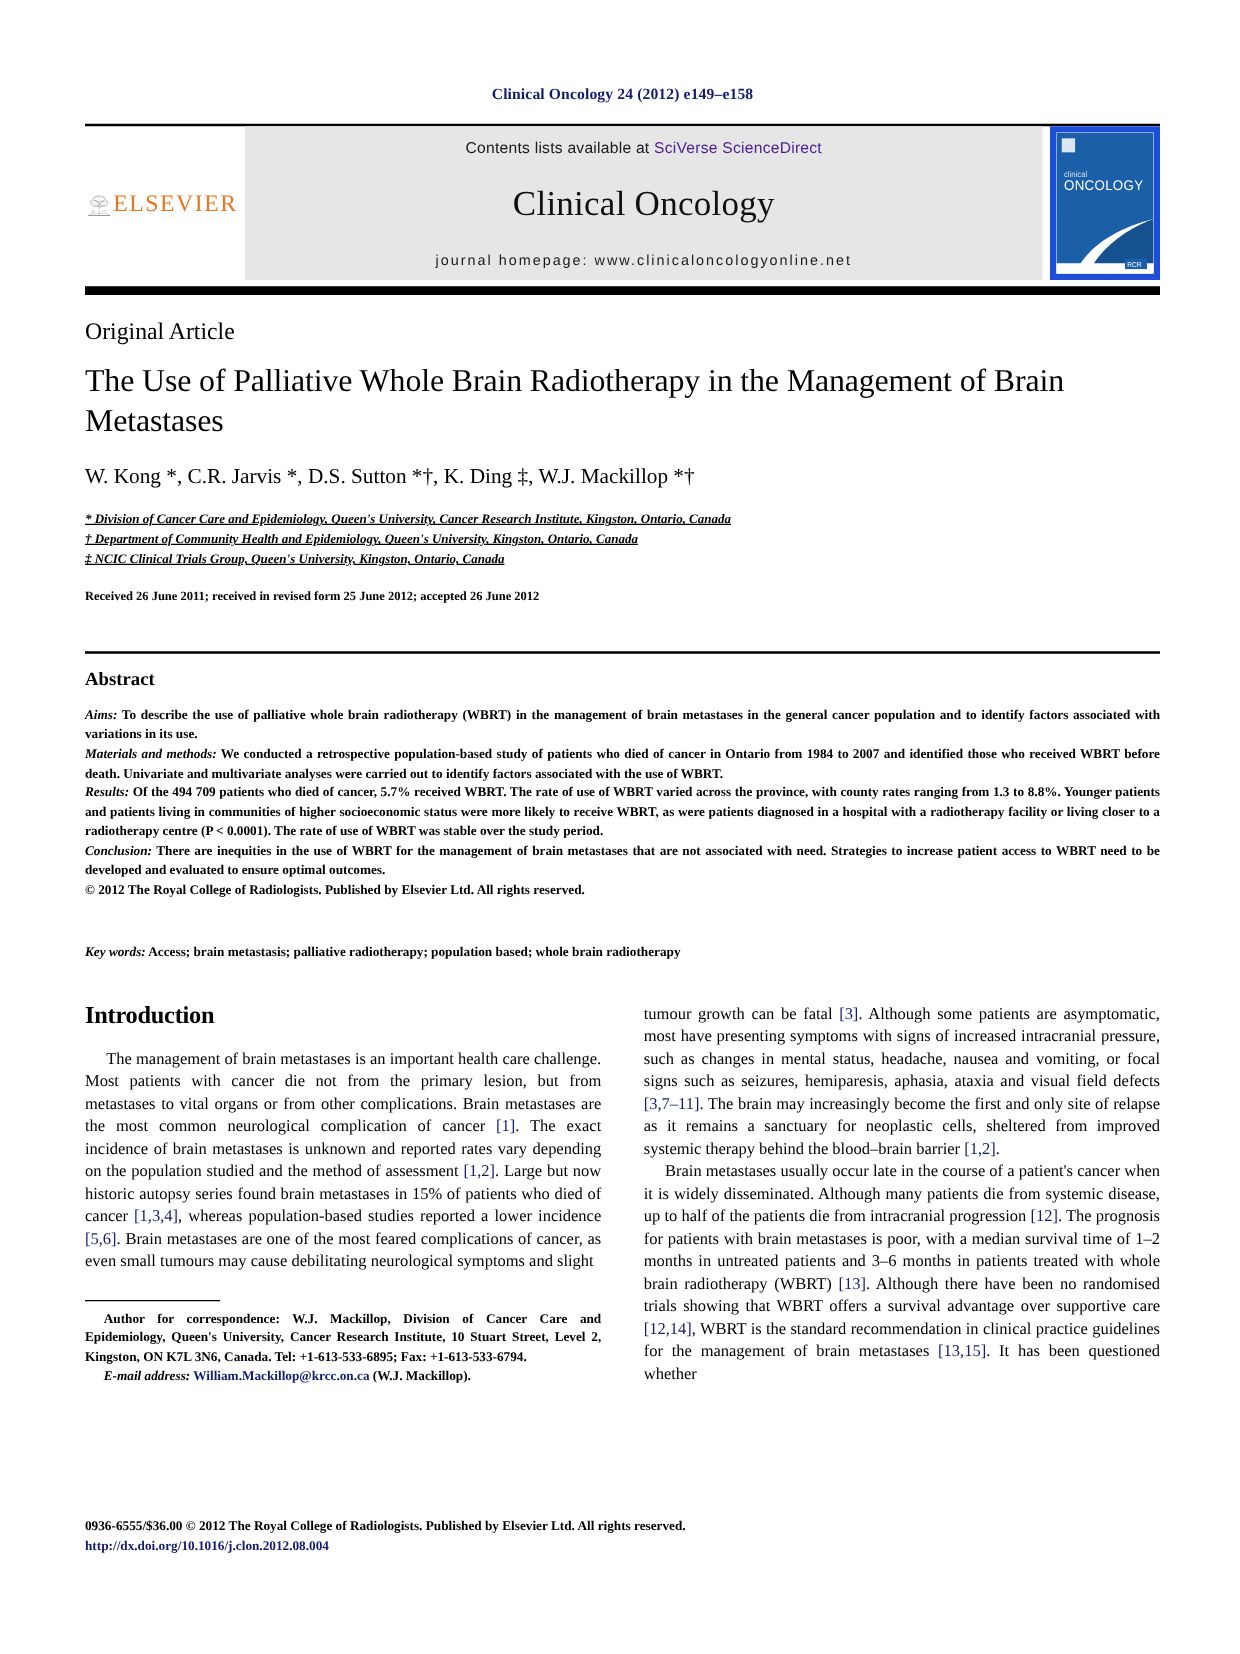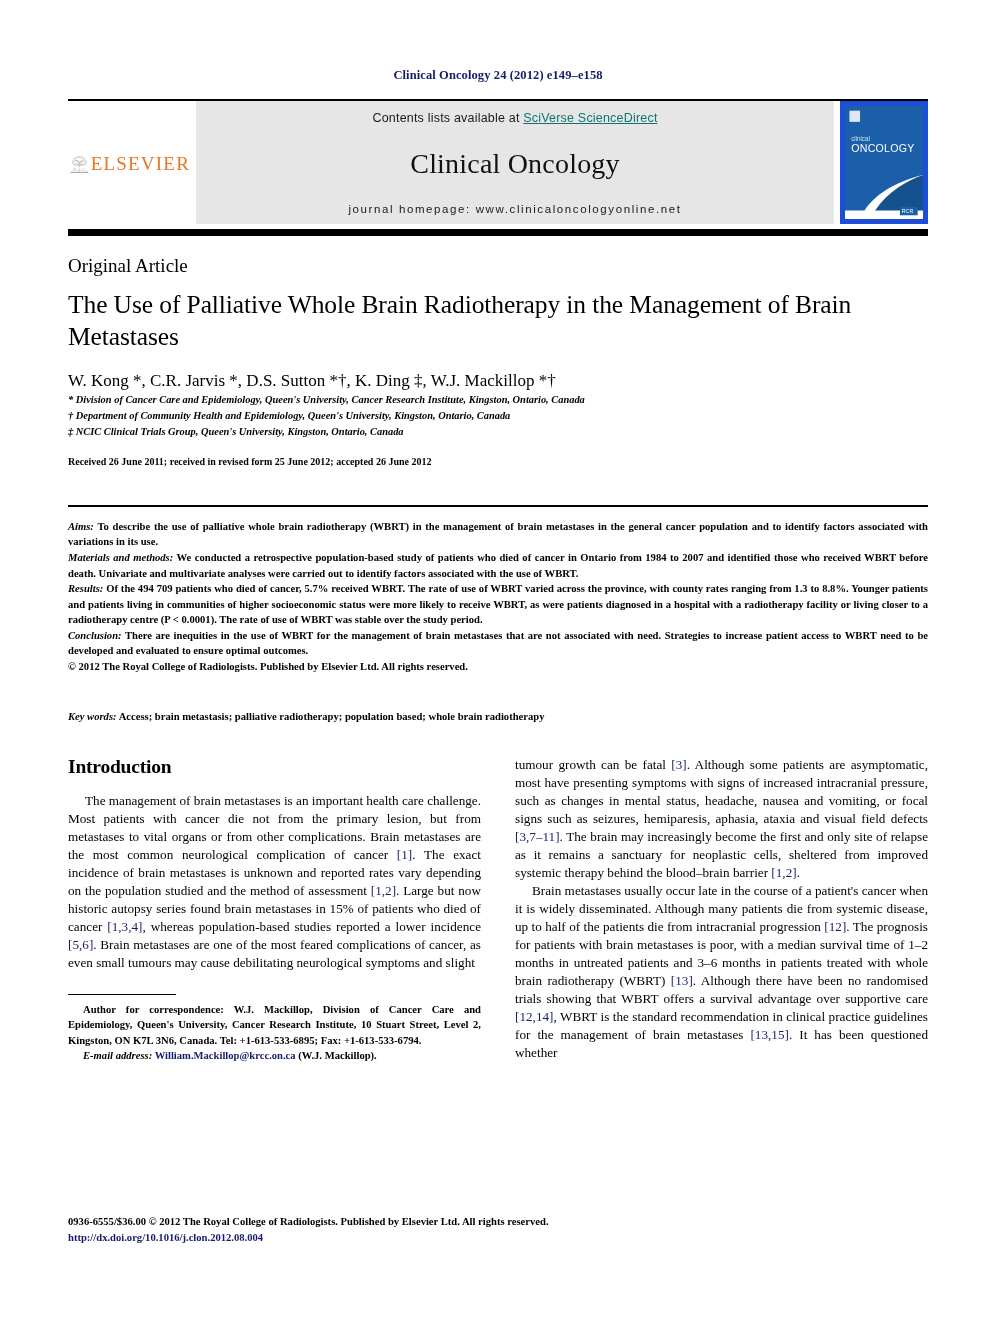--- a/index.html
+++ b/index.html
@@ -77,22 +77,21 @@
     box-sizing: border-box;
     margin-left: 6px;
   }
   .contents-line {
     font-family: "Liberation Sans", sans-serif;
     font-size: 12.5px;
     color: #1a1a1a;
     letter-spacing: 0.2px;
   }
   .contents-line .sd-link {
-    color: #0f766e;
-    text-decoration: underline;
+    color: #4c1d95;
   }
   .journal-name {
     font-family: "Liberation Serif", serif;
     font-size: 28px;
     color: #111;
     letter-spacing: 0.2px;
   }
   .homepage-line {
     font-family: "Liberation Sans", sans-serif;
     font-size: 11.5px;
@@ -129,25 +128,26 @@
     margin-top: 12px;
     font-weight: normal;
     letter-spacing: -0.1px;
   }
   .authors {
     font-size: 17px;
     margin-top: 16px;
     line-height: 1.3;
   }
   .affiliations {
-    margin-top: 0;
+    margin-top: 16px;
     font-size: 10.4px;
     font-style: italic;
     font-weight: bold;
     line-height: 1.52;
+    text-decoration: underline;
   }
   .history {
     margin-top: 16px;
     font-size: 10px;
     font-weight: bold;
   }
 
   
   .abstract-rule {
     border-top: 2px solid #000;
@@ -308,20 +308,21 @@
 
     <div class="affiliations">
       <div>* Division of Cancer Care and Epidemiology, Queen's University, Cancer Research Institute, Kingston, Ontario, Canada</div>
       <div>† Department of Community Health and Epidemiology, Queen's University, Kingston, Ontario, Canada</div>
       <div>‡ NCIC Clinical Trials Group, Queen's University, Kingston, Ontario, Canada</div>
     </div>
 
     <div class="history">Received 26 June 2011; received in revised form 25 June 2012; accepted 26 June 2012</div>
 
     <div class="abstract-rule"></div>
+    <div class="abstract-heading">Abstract</div>
 
     <div class="abstract-body">
       <p><span class="lbl">Aims:</span><span> To describe the use of palliative whole brain radiotherapy (WBRT) in the management of brain metastases in the general cancer population and to identify factors associated with variations in its use.</span></p>
       <p><span class="lbl">Materials and methods:</span><span> We conducted a retrospective population-based study of patients who died of cancer in Ontario from 1984 to 2007 and identified those who received WBRT before death. Univariate and multivariate analyses were carried out to identify factors associated with the use of WBRT.</span></p>
       <p><span class="lbl">Results:</span><span> Of the 494 709 patients who died of cancer, 5.7% received WBRT. The rate of use of WBRT varied across the province, with county rates ranging from 1.3 to 8.8%. Younger patients and patients living in communities of higher socioeconomic status were more likely to receive WBRT, as were patients diagnosed in a hospital with a radiotherapy facility or living closer to a radiotherapy centre (P &lt; 0.0001). The rate of use of WBRT was stable over the study period.</span></p>
       <p><span class="lbl">Conclusion:</span><span> There are inequities in the use of WBRT for the management of brain metastases that are not associated with need. Strategies to increase patient access to WBRT need to be developed and evaluated to ensure optimal outcomes.</span></p>
       <p>© 2012 The Royal College of Radiologists. Published by Elsevier Ltd. All rights reserved.</p>
     </div>
 
     <div class="keywords">

